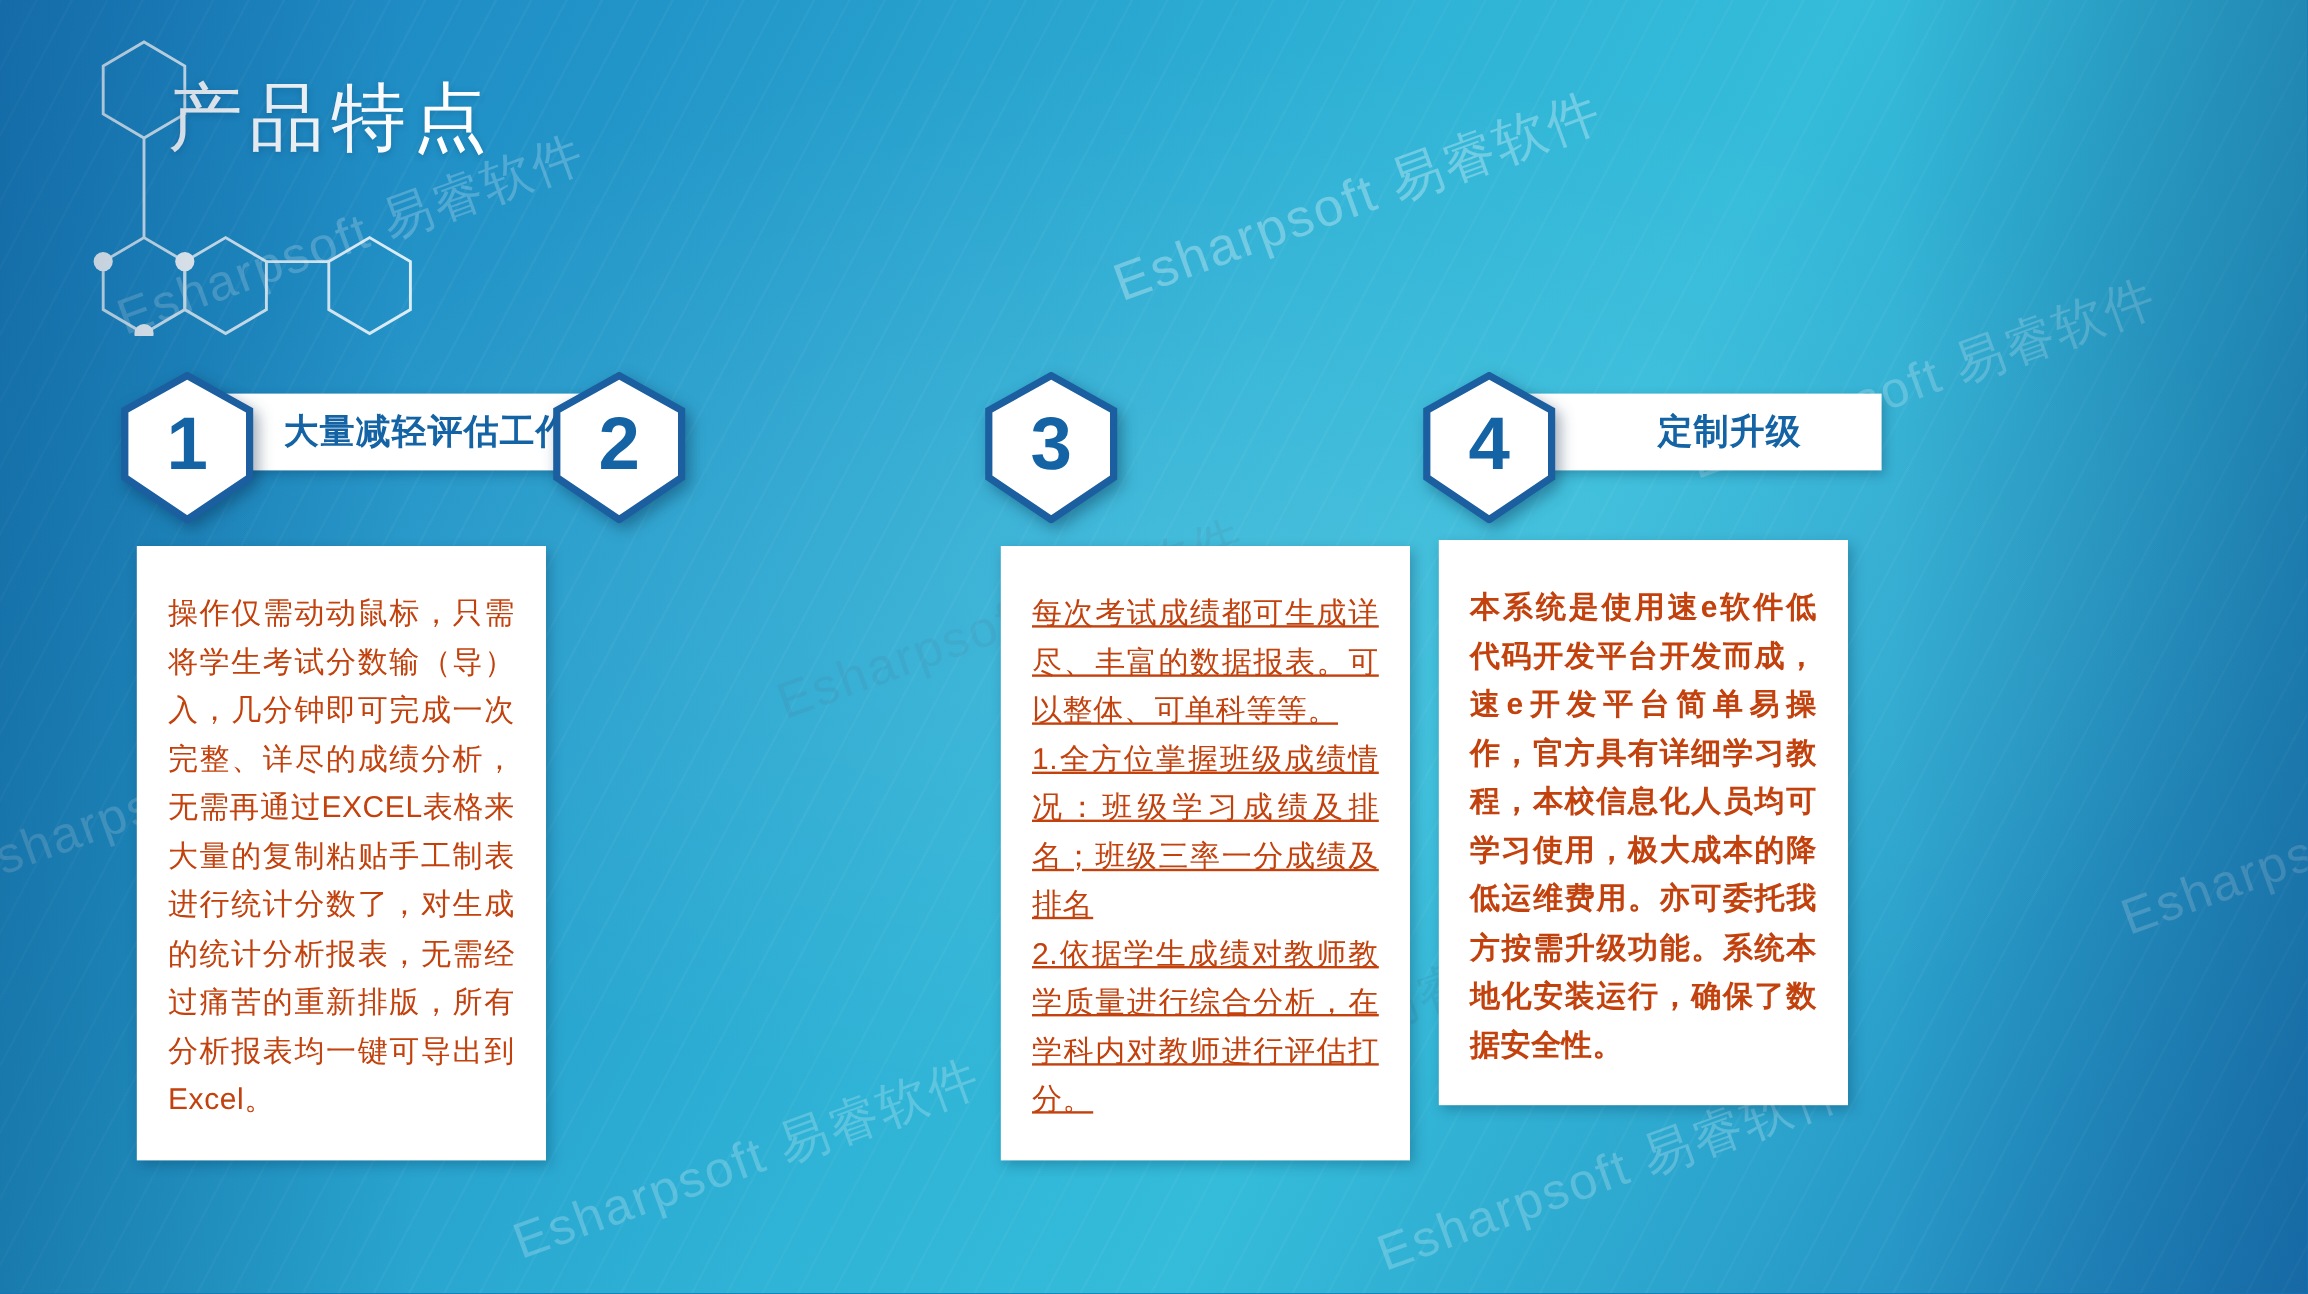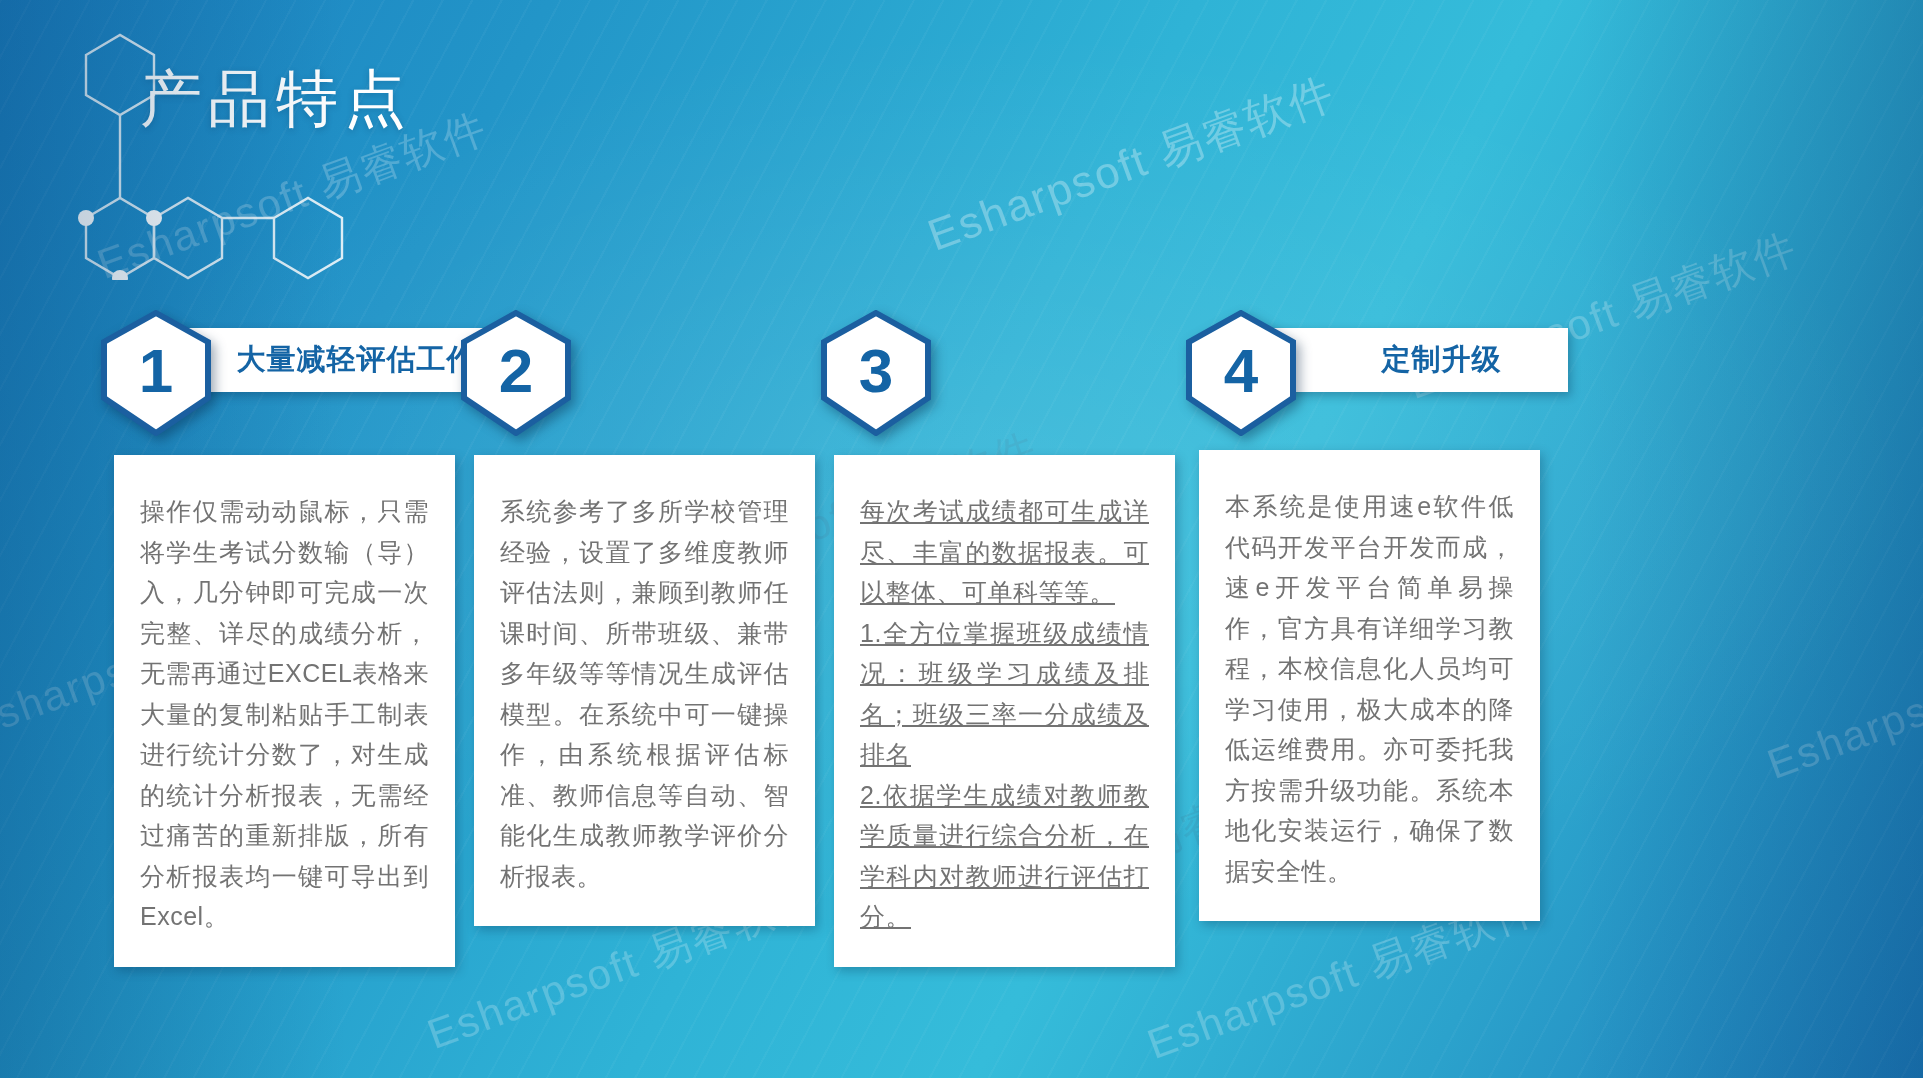--- a/index.html
+++ b/index.html
@@ -107,21 +107,21 @@
     left:14px; top:455px;
     width:341px;
     min-height:330px;
     background:#ffffff;
     box-shadow:3px 4px 10px rgba(0,35,70,0.28);
     padding:36px 26px 30px 26px;
     box-sizing:border-box;
   }
   .body p{
     margin:0;
-    color:#737373;
+    color:#c2410c;
     font-size:25px;
     line-height:1.62;
     letter-spacing:0.5px;
     text-align:justify;
     text-justify:inter-ideograph;
   }
 </style>
 </head>
 <body>
 
@@ -170,23 +170,20 @@
     <div class="body">
       <p>操作仅需动动鼠标，只需将学生考试分数输（导）入，几分钟即可完成一次完整、详尽的成绩分析，无需再通过EXCEL表格来大量的复制粘贴手工制表进行统计分数了，对生成的统计分析报表，无需经过痛苦的重新排版，所有分析报表均一键可导出到Excel。</p>
     </div>
   </div>
 
   <div class="card" style="left:460px;">
     <svg class="hexwrap" viewBox="0 0 112 126">
       <polygon points="56,3 108,32 108,88 56,123 4,88 4,32" fill="#ffffff" stroke="#1b5fa0" stroke-width="6"></polygon>
     </svg>
     <div class="hexnum">2</div>
-    <div class="body">
-      <p>系统参考了多所学校管理经验，设置了多维度教师评估法则，兼顾到教师任课时间、所带班级、兼带多年级等等情况生成评估模型。在系统中可一键操作，由系统根据评估标准、教师信息等自动、智能化生成教师教学评价分析报表。</p>
-    </div>
   </div>
 
   <div class="card" style="left:820px;">
     <svg class="hexwrap" viewBox="0 0 112 126">
       <polygon points="56,3 108,32 108,88 56,123 4,88 4,32" fill="#ffffff" stroke="#1b5fa0" stroke-width="6"></polygon>
     </svg>
     <div class="hexnum">3</div>
     <div class="body">
       <p style="white-space:pre-line;text-decoration:underline;">每次考试成绩都可生成详尽、丰富的数据报表。可以整体、可单科等等。
 1.全方位掌握班级成绩情况：班级学习成绩及排名；班级三率一分成绩及排名
@@ -195,18 +192,18 @@
   </div>
 
   <div class="card" style="left:1185px;">
     <div class="hdr">
       <div class="hdr-label">定制升级</div>
     </div>
     <svg class="hexwrap" viewBox="0 0 112 126">
       <polygon points="56,3 108,32 108,88 56,123 4,88 4,32" fill="#ffffff" stroke="#1b5fa0" stroke-width="6"></polygon>
     </svg>
     <div class="hexnum">4</div>
-    <div class="body" style="top:450px;">
+    <div class="body" style="top:450px;font-weight:bold;">
       <p>本系统是使用速e软件低代码开发平台开发而成，速e开发平台简单易操作，官方具有详细学习教程，本校信息化人员均可学习使用，极大成本的降低运维费用。亦可委托我方按需升级功能。系统本地化安装运行，确保了数据安全性。</p>
     </div>
   </div>
 
 </div>
 
 </body></html>

